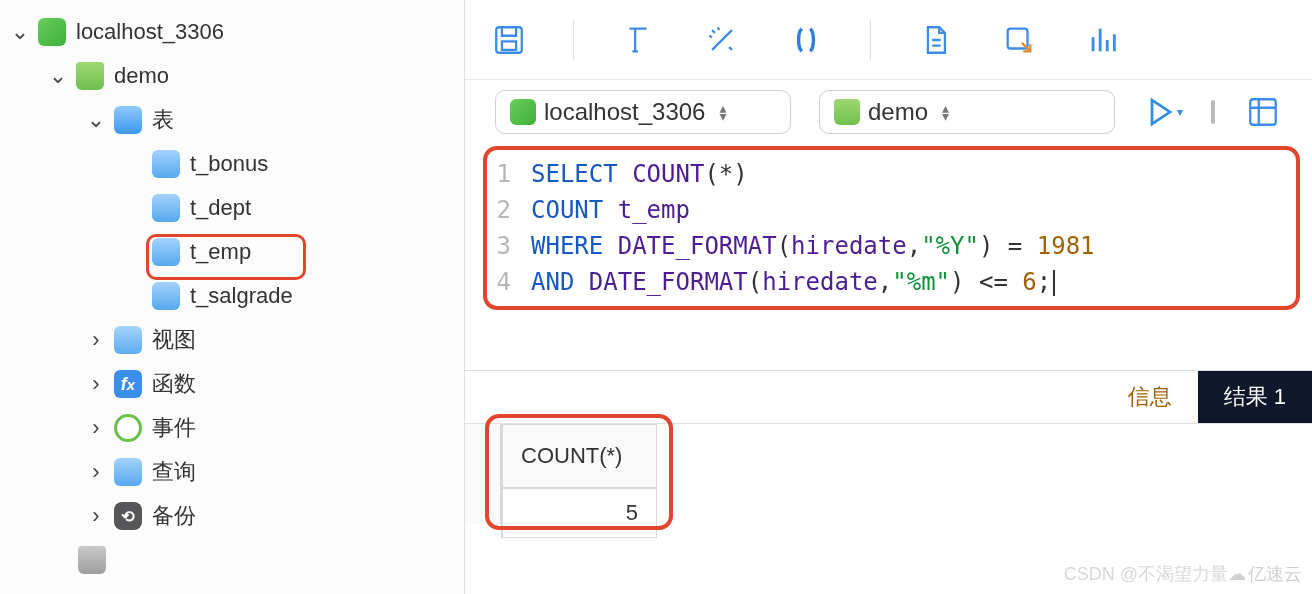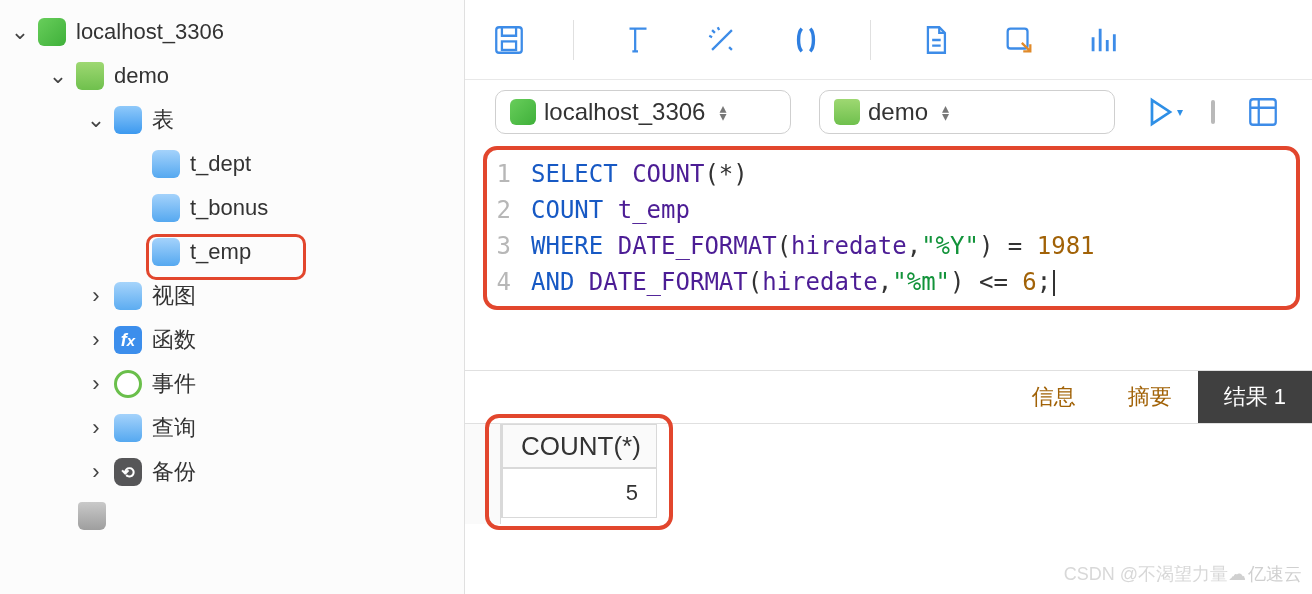--- a/index.html
+++ b/index.html
@@ -45,24 +45,24 @@
     .code { white-space:pre; }
     .kw { color:#1759c4; font-weight:normal; }
     .fn { color:#4c1d95; }
     .str { color:#12933a; }
     .num { color:#a16207; }
     .op { color:#333; }
     .caret { display:inline-block; width:2px; height:26px; background:#333; vertical-align:middle; margin-left:2px; }
     
     .res-tabs { display:flex; border-top:1px solid #e0e0e0; border-bottom:1px solid #e0e0e0; height:54px; align-items:stretch; justify-content:flex-end; }
     .res-tab { padding:0 26px; display:flex; align-items:center; font-size:22px; color:#a16207; cursor:pointer; }
-    .res-tab.active { background:#404040; color:#fff; }
+    .res-tab.active { background:#0f172a; color:#fff; }
     
     .grid-area { position:relative; flex:1; }
-    .grid-header { border:1px solid #d9d9d9; border-bottom:1px solid #d9d9d9; height:44px; display:flex; align-items:center; padding:0 18px; font-size:26px; background:#fafafa; width:156px; border-left:2px solid #d9d9d9;}
+    .grid-header { border:1px solid #d9d9d9; border-bottom:1px solid #d9d9d9; height:64px; display:flex; align-items:center; padding:0 18px; font-size:22px; background:#fafafa; width:156px; border-left:2px solid #d9d9d9;}
     .grid-cell { border:1px solid #d9d9d9; height:50px; display:flex; align-items:center; justify-content:flex-end; padding:0 18px; font-size:22px; width:156px; border-left:2px solid #d9d9d9;}
     .grid-outline { position:absolute; border:4px solid #e2462d; border-radius:14px; left:20px; top:-10px; width:188px; height:116px; pointer-events:none; }
     
     .wm1 { position:absolute; right:84px; bottom:8px; color:#d8d8d8; font-size:18px; }
     .wm2 { position:absolute; right:10px; bottom:8px; color:#d0d0d0; font-size:18px; display:flex; align-items:center; gap:2px;}
     .gutter { width:36px; background:#fafafa; border-right:1px solid #d9d9d9; height:100px;}
   </style>
 </head>
 <body>
 
@@ -91,31 +91,36 @@
       <span class="spacer" style="width:86px"></span>
       <span class="chev">⌄</span>
       <span class="spacer" style="width:8px"></span>
       <span class="row-icon ic-folder"></span>
       <span>表</span>
     </div>
 
     <div class="tree-row">
       <span class="spacer" style="width:152px"></span>
       <span class="row-icon ic-table"></span>
+      <span>t_bonus</span>
+    </div>
+    <div class="tree-row">
+      <span class="spacer" style="width:152px"></span>
+      <span class="row-icon ic-table"></span>
       <span>t_dept</span>
     </div>
     <div class="tree-row">
       <span class="spacer" style="width:152px"></span>
       <span class="row-icon ic-table"></span>
-      <span>t_bonus</span>
-    </div>
-    <div class="tree-row">
-      <span class="spacer" style="width:152px"></span>
-      <span class="row-icon ic-table"></span>
       <span>t_emp</span>
+    </div>
+    <div class="tree-row">
+      <span class="spacer" style="width:152px"></span>
+      <span class="row-icon ic-table"></span>
+      <span>t_salgrade</span>
     </div>
 
     <div class="tree-row">
       <span class="spacer" style="width:86px"></span>
       <span class="chev">›</span>
       <span class="spacer" style="width:8px"></span>
       <span class="row-icon ic-view"></span>
       <span>视图</span>
     </div>
     <div class="tree-row">
@@ -249,21 +254,20 @@
           <span class="lineno">4</span>
           <span class="code"><span class="kw">AND</span> <span class="fn">DATE_FORMAT</span><span class="op">(</span><span class="fn">hiredate</span><span class="op">,</span><span class="str">"%m"</span><span class="op">)</span><span class="op"> &lt;= </span><span class="num">6</span><span class="op">;</span><span class="caret"></span></span>
         </div>
       </div>
     </div>
 
     <div style="height:36px"></div>
 
     <div class="res-tabs">
       <div class="res-tab">信息</div>
-      <div class="res-tab">摘要</div>
       <div class="res-tab active">结果 1</div>
     </div>
 
     <div class="grid-area">
       <div style="display:flex">
         <div class="gutter"></div>
         <div>
           <div class="grid-header">COUNT(*)</div>
           <div class="grid-cell">5</div>
         </div>

